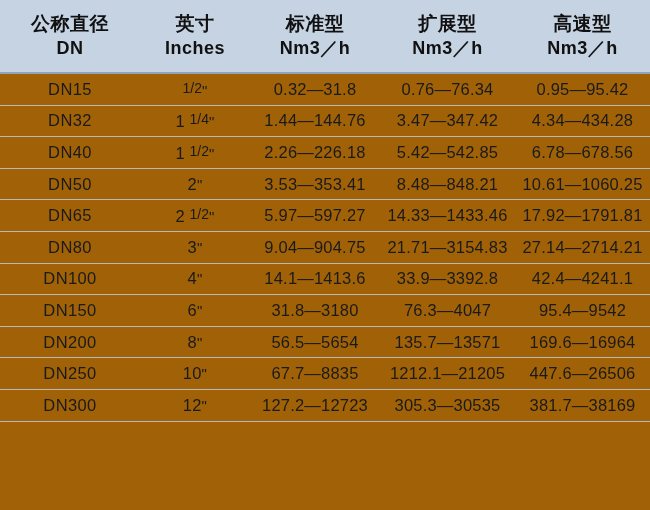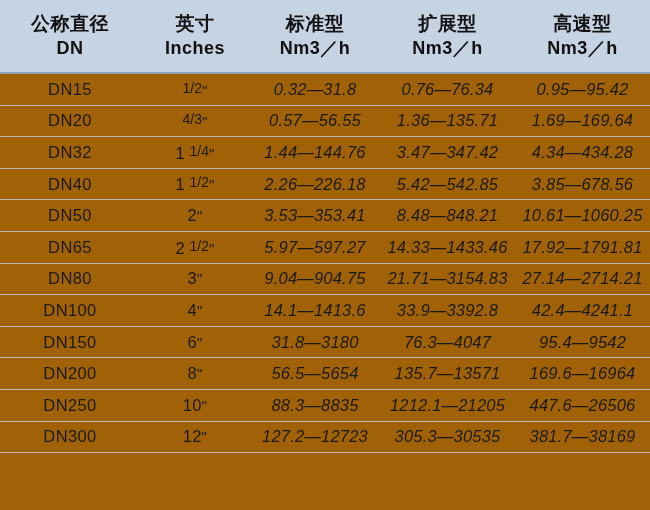--- a/index.html
+++ b/index.html
@@ -68,21 +68,20 @@
   td.dn {
     text-align: left;
     padding-left: 26px;
     letter-spacing: 0.4px;
   }
   td.inch {
     letter-spacing: 0.2px;
   }
   td.val {
     letter-spacing: 0.2px;
-    font-style: italic;
   }
   .frac {
     font-size: 14px;
     vertical-align: 0.18em;
     letter-spacing: 0;
   }
   .prime {
     font-size: 15px;
   }
   col.c0 { width: 140px; }
@@ -139,39 +138,32 @@
     </thead>
     <tbody id="tbody">
         <tr>
           <td class="dn">DN15</td>
           <td class="inch"><span class="frac">1/2</span><span class="prime">"</span></td>
           <td class="val">0.32—31.8</td>
           <td class="val">0.76—76.34</td>
           <td class="val">0.95—95.42</td>
         </tr>
         <tr>
-          <td class="dn">DN20</td>
-          <td class="inch"><span class="frac">4/3</span><span class="prime">"</span></td>
-          <td class="val">0.57—56.55</td>
-          <td class="val">1.36—135.71</td>
-          <td class="val">1.69—169.64</td>
-        </tr>
-        <tr>
           <td class="dn">DN32</td>
           <td class="inch">1 <span class="frac">1/4</span><span class="prime">"</span></td>
           <td class="val">1.44—144.76</td>
           <td class="val">3.47—347.42</td>
           <td class="val">4.34—434.28</td>
         </tr>
         <tr>
           <td class="dn">DN40</td>
           <td class="inch">1 <span class="frac">1/2</span><span class="prime">"</span></td>
           <td class="val">2.26—226.18</td>
           <td class="val">5.42—542.85</td>
-          <td class="val">3.85—678.56</td>
+          <td class="val">6.78—678.56</td>
         </tr>
         <tr>
           <td class="dn">DN50</td>
           <td class="inch">2<span class="prime">"</span></td>
           <td class="val">3.53—353.41</td>
           <td class="val">8.48—848.21</td>
           <td class="val">10.61—1060.25</td>
         </tr>
         <tr>
           <td class="dn">DN65</td>
@@ -204,21 +196,21 @@
         <tr>
           <td class="dn">DN200</td>
           <td class="inch">8<span class="prime">"</span></td>
           <td class="val">56.5—5654</td>
           <td class="val">135.7—13571</td>
           <td class="val">169.6—16964</td>
         </tr>
         <tr>
           <td class="dn">DN250</td>
           <td class="inch">10<span class="prime">"</span></td>
-          <td class="val">88.3—8835</td>
+          <td class="val">67.7—8835</td>
           <td class="val">1212.1—21205</td>
           <td class="val">447.6—26506</td>
         </tr>
         <tr>
           <td class="dn">DN300</td>
           <td class="inch">12<span class="prime">"</span></td>
           <td class="val">127.2—12723</td>
           <td class="val">305.3—30535</td>
           <td class="val">381.7—38169</td>
         </tr>

